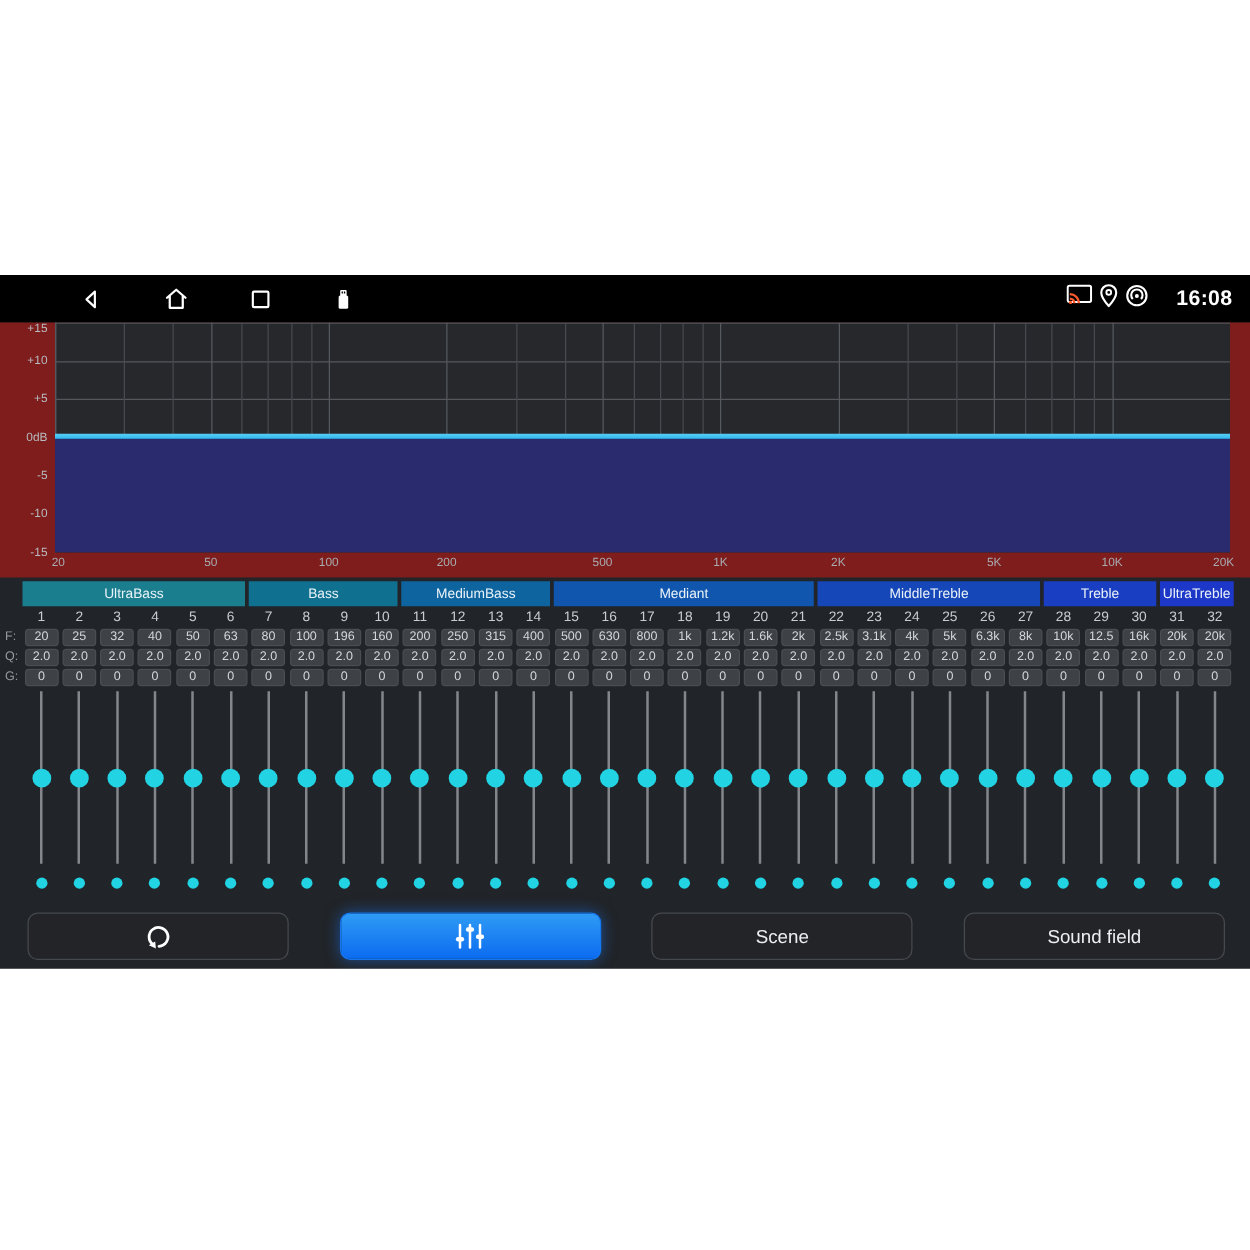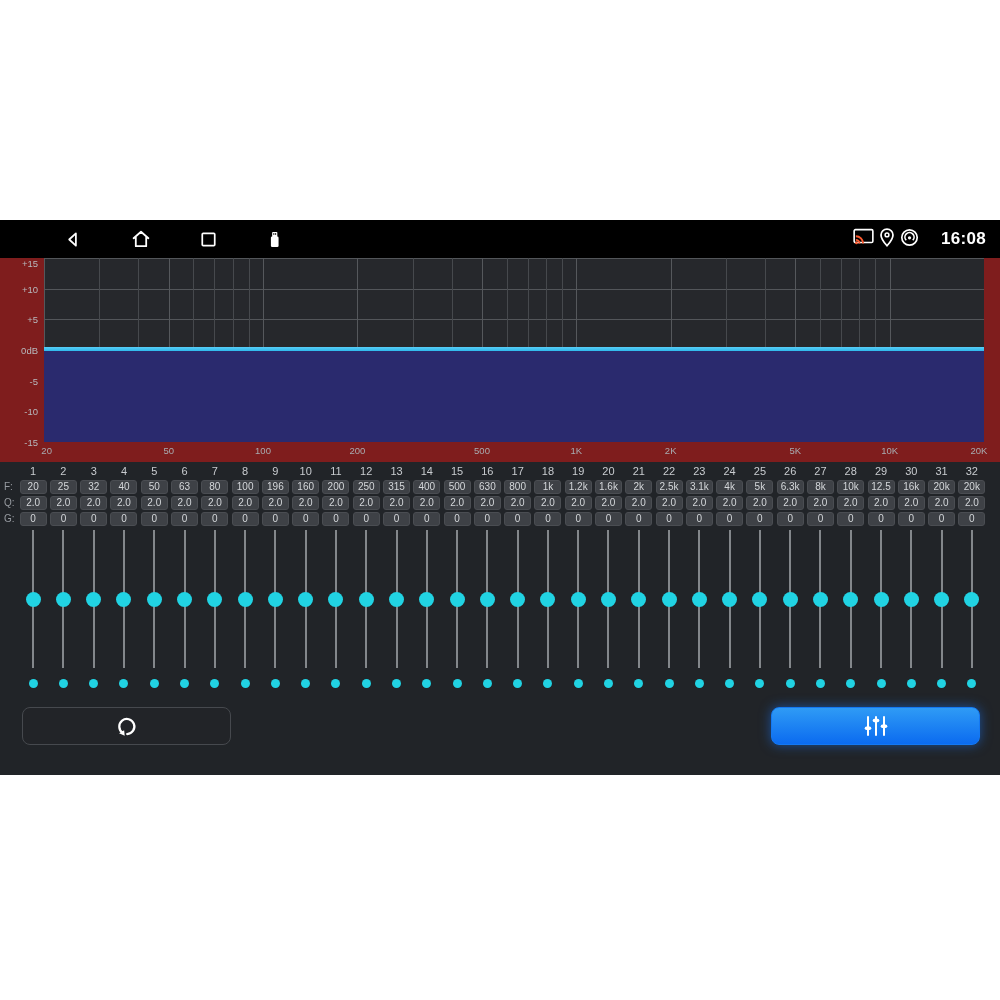--- a/index.html
+++ b/index.html
@@ -178,20 +178,29 @@
           <div class="freq-label" style="left: 357.333px;">200</div>
           <div class="freq-label" style="left: 482.021px;">500</div>
           <div class="freq-label" style="left: 576.344px;">1K</div>
           <div class="freq-label" style="left: 670.667px;">2K</div>
           <div class="freq-label" style="left: 795.355px;">5K</div>
           <div class="freq-label" style="left: 889.677px;">10K</div>
           <div class="freq-label" style="left: 984px; transform: translateX(-80%);">20K</div>
         </div>
     </div>
 
+    <div class="band-strip" id="band-strip">
+        <div class="band" style="flex-grow: 6; flex-basis: 0px; background: rgb(26, 126, 142);">UltraBass</div>
+        <div class="band" style="flex-grow: 4; flex-basis: 0px; background: rgb(16, 112, 143);">Bass</div>
+        <div class="band" style="flex-grow: 4; flex-basis: 0px; background: rgb(13, 100, 159);">MediumBass</div>
+        <div class="band" style="flex-grow: 7; flex-basis: 0px; background: rgb(17, 86, 174);">Mediant</div>
+        <div class="band" style="flex-grow: 6; flex-basis: 0px; background: rgb(22, 71, 184);">MiddleTreble</div>
+        <div class="band" style="flex-grow: 3; flex-basis: 0px; background: rgb(26, 62, 194);">Treble</div>
+        <div class="band" style="flex-grow: 2; flex-basis: 0px; background: rgb(29, 55, 200);">UltraTreble</div>
+      </div>
 
     <div class="row num-row" id="num-row">
         <div class="num-cell">1</div>
         <div class="num-cell">2</div>
         <div class="num-cell">3</div>
         <div class="num-cell">4</div>
         <div class="num-cell">5</div>
         <div class="num-cell">6</div>
         <div class="num-cell">7</div>
         <div class="num-cell">8</div>
@@ -766,16 +775,22 @@
                 <line x1="23" y1="3" x2="23" y2="21"></line>
               </g>
               <g fill="#fff">
                 <rect x="3.7" y="12.6" width="6.6" height="3.5" rx="1.75"></rect>
                 <rect x="11.7" y="4.8" width="6.6" height="3.5" rx="1.75"></rect>
                 <rect x="19.7" y="10.6" width="6.6" height="3.5" rx="1.75"></rect>
               </g>
             </svg>
         </span>
       </div>
+      <div class="btn">
+        <span>Scene</span>
+      </div>
+      <div class="btn">
+        <span>Sound field</span>
+      </div>
     </div>
 
   </div>
 </div>
 
 </body></html>

